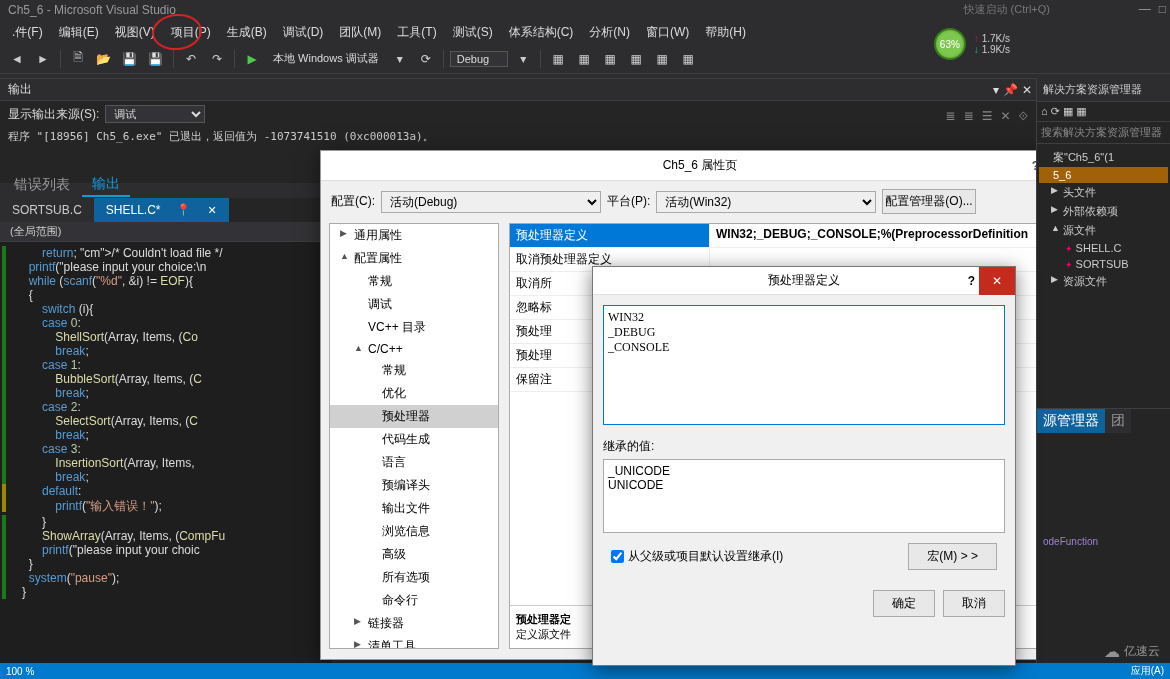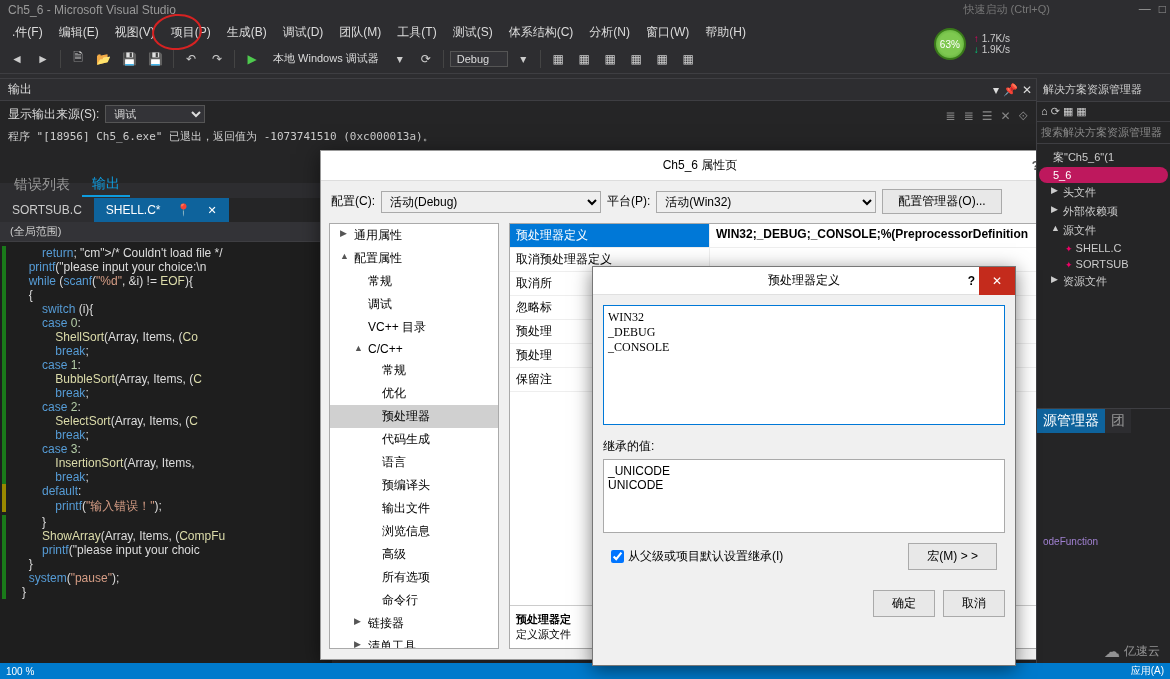--- a/index.html
+++ b/index.html
@@ -55,21 +55,21 @@
 
 .prop-dialog { position: absolute; left: 320px; top: 150px; width: 760px; height: 510px; background: #f0f0f0; border: 1px solid #999; box-shadow: 0 4px 20px rgba(0,0,0,.5); color: #000; }
 .prop-title { height: 30px; background: #fff; display: flex; align-items: center; justify-content: center; font-size: 12px; position: relative; border-bottom: 1px solid #ddd; }
 .prop-title .dlg-help { position: absolute; right: 40px; font-weight: bold; color: #555; }
 .prop-title .dlg-close { position: absolute; right: 0; width: 36px; height: 30px; display: flex; align-items: center; justify-content: center; background: #e5e5e5; }
 
 .prop-config-row { padding: 8px 10px; display: flex; align-items: center; gap: 6px; font-size: 12px; }
 .prop-config-row select { border: 1px solid #aaa; padding: 2px 4px; font-size: 12px; }
 .prop-config-row .cfg1 { width: 220px; }
 .prop-config-row .cfg2 { width: 220px; }
-.prop-config-row button { border: 1px solid #aaa; background: #e8e8e8; padding: 3px 15px; font-size: 12px; }
+.prop-config-row button { border: 1px solid #aaa; background: #e8e8e8; padding: 3px 2px; font-size: 12px; }
 
 .prop-body { display: flex; position: absolute; left: 8px; right: 8px; top: 72px; bottom: 10px; gap: 10px; }
 .prop-tree { width: 170px; border: 1px solid #aaa; background: #fff; overflow-y: auto; font-size: 12px; }
 .tree-item { padding: 3px 6px 3px 24px; cursor: pointer; position: relative; }
 .tree-item.l2 { padding-left: 38px; }
 .tree-item.l3 { padding-left: 52px; }
 .tree-item.selected { background: #d0d0d0; }
 .tree-arrow { position: absolute; left: 10px; top: 4px; font-size: 9px; color: #555; }
 .tree-item.l2 .tree-arrow { left: 24px; }
 
@@ -95,21 +95,21 @@
 .sub-btn { border: 1px solid #aaa; background: #e8e8e8; padding: 4px 18px; font-size: 12px; cursor: pointer; }
 .sub-footer { display: flex; justify-content: flex-end; gap: 8px; padding: 0 10px 10px; }
 
 .solution-panel { position: absolute; right: 0; top: 78px; width: 134px; bottom: 16px; background: #252526; border-left: 1px solid #3e3e42; font-size: 11px; }
 .sol-header { padding: 4px 6px; color: #ccc; background: #2d2d30; border-bottom: 1px solid #3e3e42; }
 .sol-toolbar { padding: 3px 4px; display: flex; gap: 3px; color: #ccc; border-bottom: 1px solid #3e3e42; }
 .sol-search { padding: 3px 4px; color: #888; border-bottom: 1px solid #3e3e42; }
 .sol-tree { padding: 4px 2px; color: #ccc; }
 .sol-item { padding: 2px 4px 2px 14px; cursor: pointer; white-space: nowrap; overflow: hidden; position: relative; }
 .sol-item.l2 { padding-left: 24px; }
-.sol-item.sel { background: #be185d; color: #fff; border-radius: 8px; }
+.sol-item.sel { background: #a16207; color: #fff; }
 .sol-item .ico { position: absolute; left: 2px; font-size: 9px; }
 .sol-item.l2 .ico { left: 12px; }
 .sol-item .redplus { color: #e06; margin-left: 2px; font-size: 9px; }
 .sol-tabs { position: absolute; bottom: 230px; left: 0; right: 0; display: flex; font-size: 14px; border-top: 1px solid #3e3e42; }
 .sol-tab { padding: 3px 6px; background: #2d2d30; color: #999; }
 .sol-tab.active { background: #0e639c; color: #fff; }
 .sol-prop { position: absolute; bottom: 110px; left: 0; right: 0; padding: 4px; color: #ccc; }
 .sol-prop-row { padding: 2px; color: #a080d0; font-size: 10px; }
 
 .statusbar { position: absolute; left: 0; right: 0; bottom: 0; height: 16px; background: #007acc; color: #fff; font-size: 10px; display: flex; align-items: center; padding: 0 6px; }

